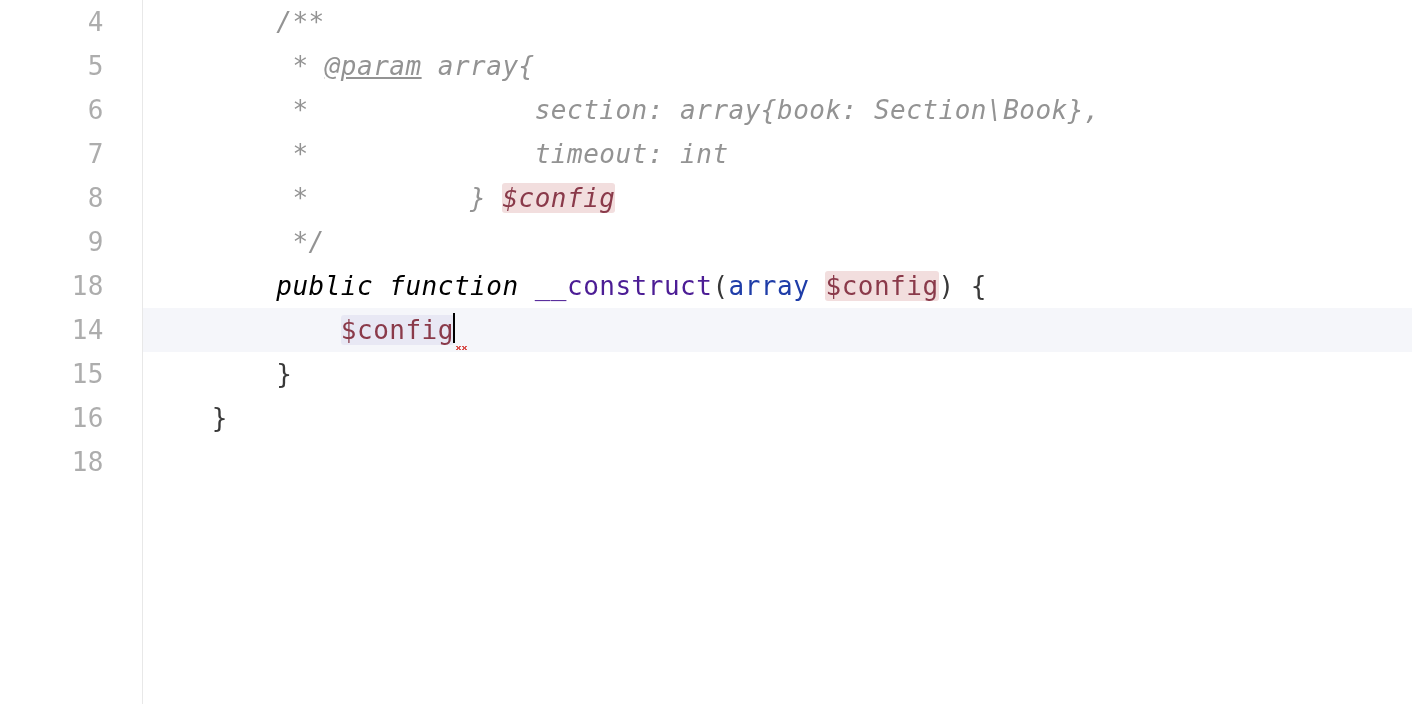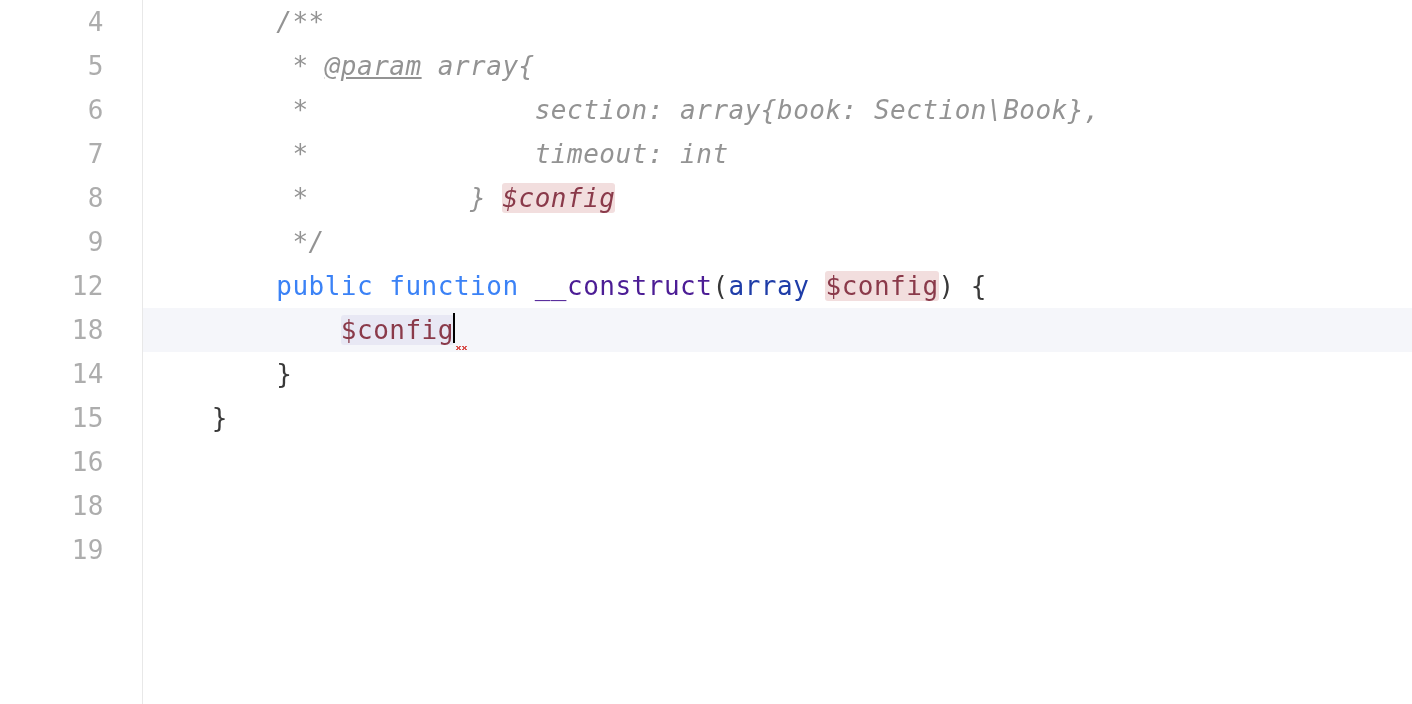--- a/index.html
+++ b/index.html
@@ -48,21 +48,22 @@
     .comment {
       color: #939393;
       font-style: italic;
     }
     .doctag {
       color: #939393;
       font-style: italic;
       text-decoration: underline;
     }
     .keyword {
-      color: #3b82f6;
+      color: #000000;
+      font-style: italic;
     }
     .func-name {
       color: #4c1d95;
     }
     .type {
       color: #1f3da8;
     }
     .var {
       color: #8a3a4a;
     }
@@ -116,27 +117,25 @@
 <body>
 
 <div class="editor">
   <div class="gutter">
       <div class="ln">4</div>
       <div class="ln">5</div>
       <div class="ln">6</div>
       <div class="ln">7</div>
       <div class="ln">8</div>
       <div class="ln">9</div>
-      <div class="ln">12</div>
       <div class="ln">18</div>
       <div class="ln">14</div>
       <div class="ln">15</div>
       <div class="ln">16</div>
       <div class="ln">18</div>
-      <div class="ln">19</div>
     </div>
   <div class="code">
       <div class="line">        <span class="comment">/**</span></div>
       <div class="line">         <span class="comment">* </span><span class="doctag">@param</span><span class="comment"> array{</span></div>
       <div class="line">         <span class="comment">*              section: array{book: Section\Book},</span></div>
       <div class="line">         <span class="comment">*              timeout: int</span></div>
       <div class="line">         <span class="comment">*          } </span><span class="doc-var">$config</span></div>
       <div class="line">         <span class="comment">*/</span></div>
       <div class="line">        <span class="keyword">public</span><span class="punct"> </span><span class="keyword">function</span><span class="punct"> </span><span class="func-name">__construct</span><span class="punct">(</span><span class="type">array</span><span class="punct"> </span><span class="var-highlight">$config</span><span class="punct">) {</span></div>
       <div class="line current">            <span class="var usage-highlight">$config</span><span class="cursor"></span><span class="squiggle"> </span></div>

